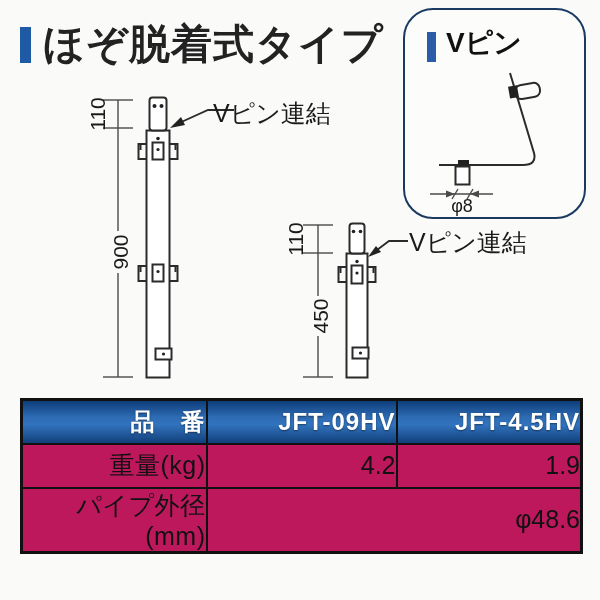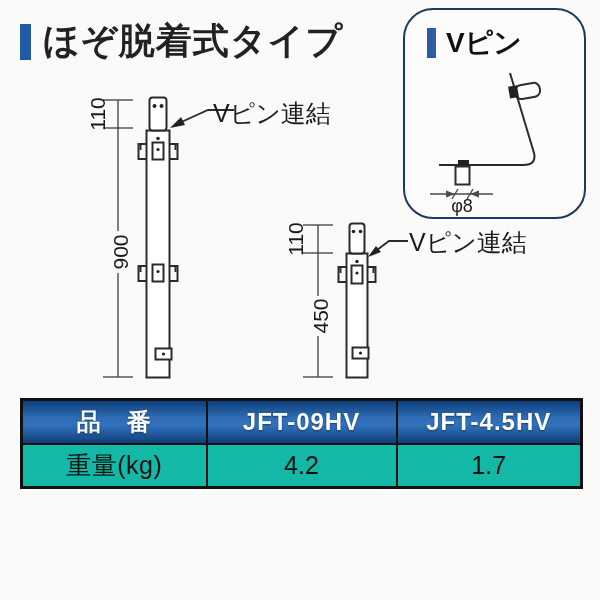--- a/index.html
+++ b/index.html
@@ -9,57 +9,57 @@
     background:#fafaf8;
     position:relative;
     overflow:hidden;
     color:#1c1c1c;
   }
   .page { position:absolute; inset:0; }
 
   
   .title-row { position:absolute; left:20px; top:17px; display:flex; align-items:center; }
   .accent-bar { width:11px; height:36px; background:#1f5ba4; margin-right:12px; }
-  .page-title { font-size:36px; font-weight:bold; color:#222; letter-spacing:1px; }
+  .page-title { font-size:41px; font-weight:bold; color:#222; letter-spacing:1px; }
 
   
   .vpin-box {
     position:absolute; left:403px; top:8px; width:183px; height:211px;
     border:2.5px solid #1a3a62; border-radius:30px; background:#fcfcfb;
   }
-  .vpin-title-row { position:absolute; left:22px; top:14px; display:flex; align-items:center; }
+  .vpin-title-row { position:absolute; left:22px; top:14px; display:flex; align-items:flex-end; }
   .vpin-accent { width:9px; height:30px; background:#2a5ca8; margin-right:10px; }
   .vpin-title { font-size:28px; font-weight:bold; color:#111; }
   .vpin-svg { position:absolute; left:0; top:0; }
 
   
   .draw-svg { position:absolute; left:0; top:0; }
   .outline { stroke:#2b2b2b; stroke-width:2; fill:#fff; }
   .wire    { stroke:#2b2b2b; stroke-width:2; fill:none; }
   .dim     { stroke:#4a4a4a; stroke-width:1.4; fill:none; }
   .dim-text { font-size:21px; fill:#1a1a1a; }
   .label-text { font-size:25px; fill:#1a1a1a; }
   .hole { fill:#222; stroke:none; }
 
   
   .spec-table {
     position:absolute; left:20px; top:398px; width:560px;
     border-collapse:collapse; table-layout:fixed;
     border:3px solid #111;
   }
   .spec-table th, .spec-table td {
-    border:2px solid #111; text-align:center; vertical-align:middle;
+    border:2px solid #111; text-align:right; vertical-align:middle;
   }
   .spec-table th {
     height:44px;
     background:linear-gradient(180deg,#0f3f7c 0%,#2e6cb4 38%,#3273be 55%,#103e78 100%);
     color:#fff; font-size:24px; font-weight:bold; letter-spacing:1px;
     text-shadow:0 1px 2px rgba(0,0,0,.45);
   }
-  .spec-table td { height:44px; background:#14b8a6; font-size:25px; color:#111;margin-top:16px; }
+  .spec-table td { height:44px; background:#be185d; font-size:25px; color:#111;margin-top:16px; }
   .row-label { letter-spacing:0.5px; }
 </style>
 </head>
 <body>
 
 <div class="page">
 
   <div class="title-row">
     <div class="accent-bar"></div>
     <div class="page-title">ほぞ脱着式タイプ</div>
@@ -185,18 +185,22 @@
       <tr>
         <th>品　番</th>
         <th>JFT-09HV</th>
         <th>JFT-4.5HV</th>
       </tr>
     </thead>
     <tbody>
       <tr>
         <td class="row-label">重量(kg)</td>
         <td>4.2</td>
-        <td>1.7</td>
+        <td>1.9</td>
+      </tr>
+      <tr>
+        <td class="row-label">パイプ外径(mm)</td>
+        <td colspan="2">φ48.6</td>
       </tr>
     </tbody>
   </table>
 
 </div>
 
 </body></html>

